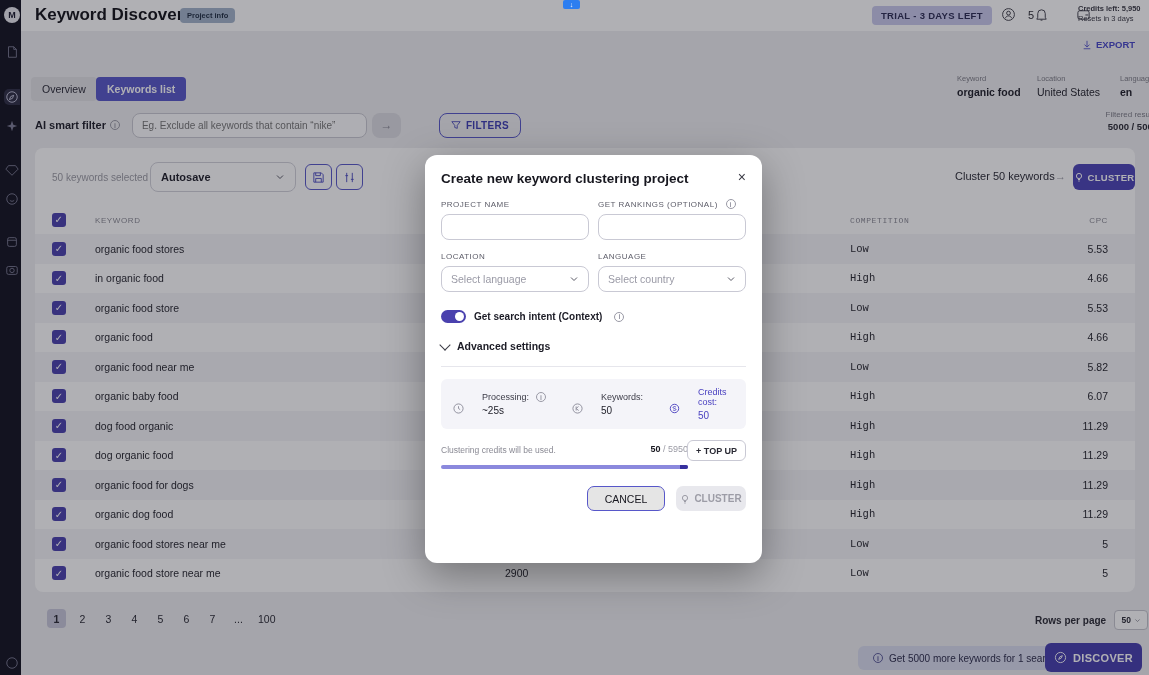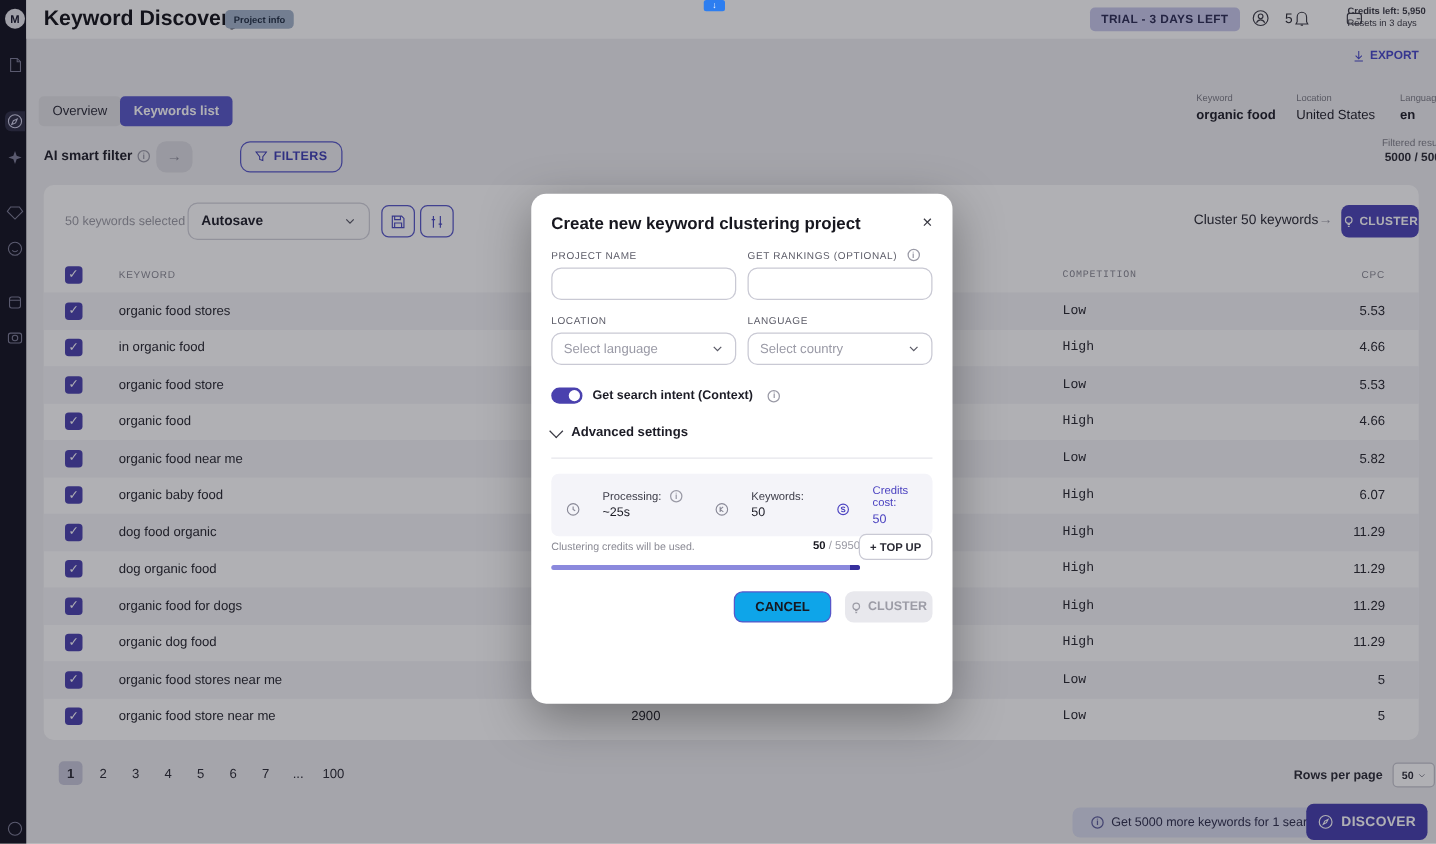--- a/index.html
+++ b/index.html
@@ -100,29 +100,29 @@
   .chev { width:8px; height:8px; border-left:1.6px solid #3a3a44; border-bottom:1.6px solid #3a3a44; transform:rotate(-45deg); margin-top:-3px; }
   .m-divider { height:1px; background:#e6e6ec; margin-top:14px; }
   .m-stats { margin-top:12px; background:#f4f4f9; border-radius:6px; padding:8px 12px; display:flex; }
   .stat { display:flex; gap:18px;align-items:center; }
   .stat + .stat { margin-left:26px; }
   .stat-ic { width:11px; height:11px; color:#8a8a98; margin-top:2px; }
   .stat-ic svg { width:11px; height:11px; }
   .stat .lab { font-size:9px; color:#3c3c48; display:flex; gap:3px; align-items:center; }
   .stat .val { font-size:10px; font-weight:normal; color:#1c1c26; margin-top:3px; }
   .stat.purple .lab, .stat.purple .val { color:#4a41c0; }
-  .credits-row { position:relative; height:20px; }
+  .credits-row { margin-top:13px; position:relative; height:20px; }
   .credits-note { position:absolute; left:0; top:3px; font-size:8.5px; color:#8a8a94; }
   .credits-count { position:absolute; right:58px; top:2px; font-size:9px; color:#9a9aa4; }
   .credits-count b { color:#17171f; }
   .btn-topup { position:absolute; right:0; top:-2px; height:21px; border:1px solid #c9c9d4; border-radius:6px; background:#fff; font-size:9px; font-weight:bold; color:#2a2a34; padding:0 8px; display:flex; align-items:center; gap:3px; }
   .m-progress { margin-top:3px; width:247px; height:4px; border-radius:2px; background:#8b89dd; position:relative; }
   .m-progress .tip { position:absolute; right:0; top:0; width:8px; height:4px; background:#37309d; border-radius:0 2px 2px 0; }
   .m-footer { display:flex; justify-content:flex-end; gap:11px; margin-top:17px; }
-  .btn-cancel { width:78px; height:25px; border:1.4px solid #5757c9; border-radius:7px; background:#0ea5e9; color:#17171f; font-size:10.5px; font-weight:bold; }
+  .btn-cancel { width:78px; height:25px; border:1.4px solid #5757c9; border-radius:7px; background:#e5e5e5; color:#17171f; font-size:10.5px; font-weight:normal; }
   .btn-cluster-dis { width:70px; height:25px; border:none; border-radius:7px; background:#e8e8ed; color:#9c9ca6; font-size:10px; font-weight:bold; display:flex; align-items:center; justify-content:center; gap:4px; }
 </style>
 </head>
 <body>
 
 <div class="sidebar">
   <div class="sb-icon sb-logo" style="top:7px">M</div>
   <div class="sb-icon" style="top:44px">
       <svg viewBox="0 0 16 16" fill="none" stroke="currentColor">
         <path d="M4 2h6l3 3v9H4z"></path>
@@ -217,20 +217,21 @@
   <div class="val">en</div>
 </div>
 <div class="filtered">
   <div class="lbl">Filtered results</div>
   <div class="val">5000 / 5000</div>
 </div>
 
 <div class="ai-row">
   <span class="ai-label">AI smart filter</span>
   <span class="info-i">i</span>
+  <input class="ai-input" placeholder="Eg. Exclude all keywords that contain “nike”" style="">
   <button class="ai-go"><span>→</span></button>
   <button class="btn-filters">
     <svg width="10" height="10" viewBox="0 0 12 12" fill="none" stroke="currentColor">
         <path d="M1 2h10L7.5 6.5V10l-3-1V6.5z"></path>
       </svg>
     <span>FILTERS</span>
   </button>
 </div>
 
 <div class="card">

